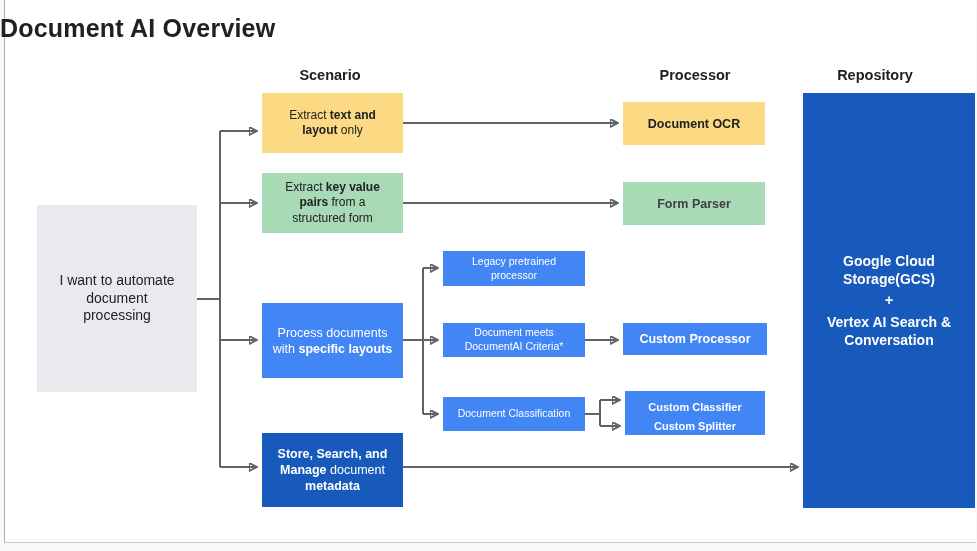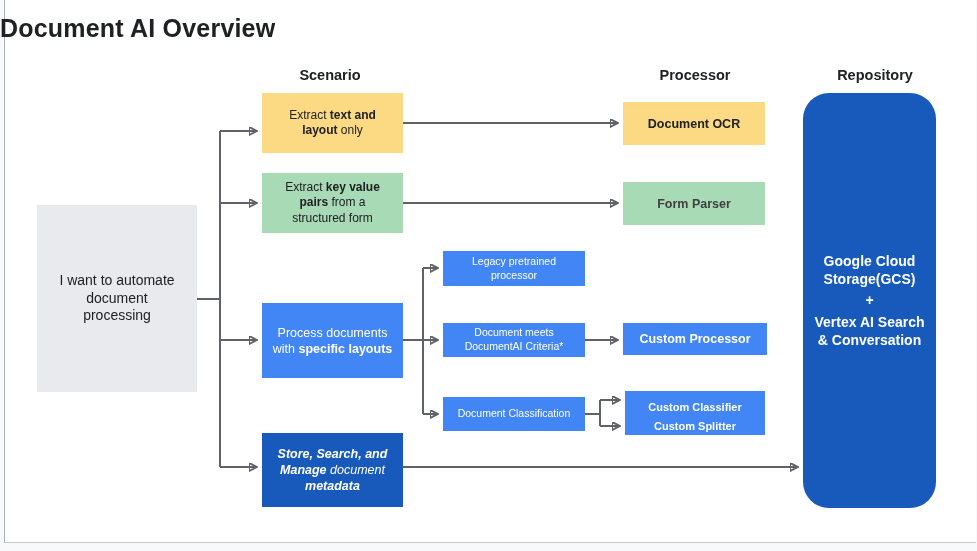--- a/index.html
+++ b/index.html
@@ -35,21 +35,21 @@
   }
   .b { font-weight:700; }
   .root-box {
     background:var(--gray-box,#E8EAED); color:#202124;
     font-size:14px; padding:0 20px;
   }
   .sc { font-size:12px; padding:0 14px; }
   .sc-yellow { background:var(--yellow,#FCDA83); color:#202124; }
   .sc-green  { background:var(--green,#A8DAB5); color:#202124; }
   .sc-blue   { background:var(--blue,#4285F4); color:#fff; font-size:12.5px; padding:12px 5px; }
-  .sc-dark   { background:var(--dark-blue,#185ABC); color:#fff; font-size:12.5px; padding:0 10px;font-style:italic; }
+  .sc-dark   { background:var(--dark-blue,#185ABC); color:#fff; font-size:12.5px; padding:0 10px; }
   .proc {
     font-weight:700; font-size:12.5px;
   }
   .proc-yellow { background:var(--yellow,#FCDA83); color:#202124; }
   .proc-green  { background:var(--green,#A8DAB5); color:#404040; }
   .proc-blue   { background:var(--blue,#4285F4); color:#fff; }
   .proc-small  { background:var(--blue,#4285F4); color:#fff; font-weight:700; font-size:11px; }
   .sub {
     background:var(--blue,#4285F4); color:#fff;
     font-size:10.5px; padding:0 10px; line-height:1.3;
@@ -144,18 +144,18 @@
   </div>
 
   <div class="box proc-small" style="left:625px; top:391px; width:140px; height:32px;">
     <span>Custom Classifier</span>
   </div>
 
   <div class="box proc-small" style="left:625px; top:417px; width:140px; height:18px;">
     <span>Custom Splitter</span>
   </div>
 
-  <div class="box repo" style="left:803px; top:93px; width:133px; height:415px;border-radius:26px;">
+  <div class="box repo" style="left:803px; top:93px; width:172px; height:415px;">
     <div>Google Cloud Storage(GCS)</div>
     <div class="plus">+</div>
     <div>Vertex AI Search &amp; Conversation</div>
   </div>
 </div>
 
 </body></html>

